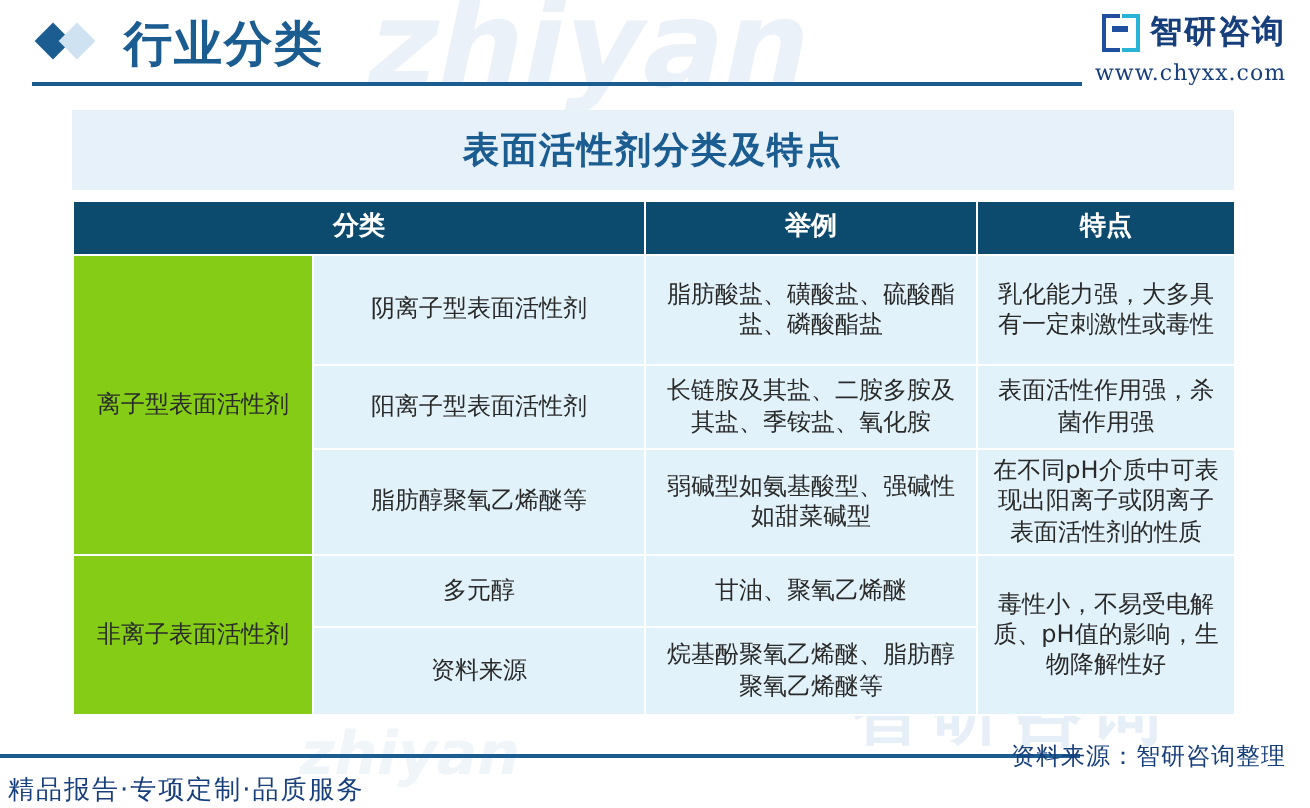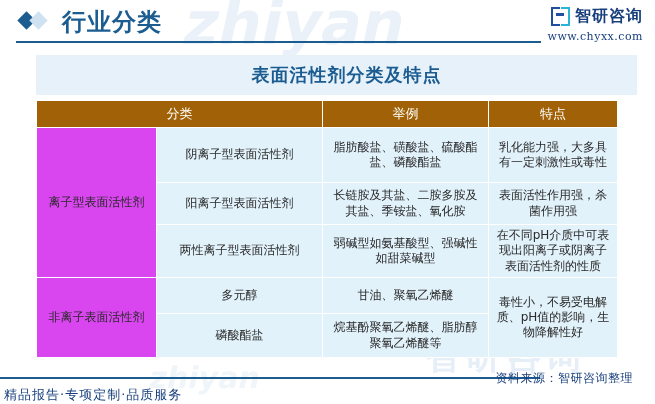--- a/index.html
+++ b/index.html
@@ -133,21 +133,20 @@
   
   .chart-title {
     position: absolute;
     left: 36px; top: 55px;
     width: 581px; height: 40px;
     background: #e7f1fa;
     display: flex;
     align-items: center;
     justify-content: center;
     z-index: 2;
-    padding-left: 20px;
   }
   .chart-title span {
     font-family: "DejaVu Serif", "Liberation Serif", serif;
     font-size: 18px;
     font-weight: bold;
     color: #1b5c91;
     letter-spacing: 1px;
   }
 
   
@@ -167,32 +166,32 @@
     border: 1px solid #ffffff;
     text-align: center;
     vertical-align: middle;
     padding: 3px 5px;
     font-size: 12px;
     line-height: 1.28;
     color: #2a2a2a;
     font-family: "DejaVu Sans", "Liberation Sans", sans-serif;
   }
   table.grid thead th {
-    background: #a16207;
+    background: #0c4a6e;
     color: #ffffff;
-    font-weight: normal;
+    font-weight: bold;
     font-size: 13px;
     height: 22px;
     padding: 2px 4px;
   }
   table.grid tbody td {
     background: #e2f2fb;
   }
   table.grid tbody td.cat {
-    background: #d946ef;
+    background: #84cc16;
   }
   .col-1 { width: 120px; }
   .col-2 { width: 166px; }
   .col-3 { width: 166px; }
   .col-4 { width: 129px; }
 
   
   .footer-rule {
     position: absolute;
     left: 0; top: 377px;
@@ -204,21 +203,21 @@
     position: absolute;
     left: 4px; top: 386px;
     font-size: 13px;
     color: #173f7c;
     letter-spacing: 1px;
     z-index: 4;
     font-family: "DejaVu Sans", "Liberation Sans", sans-serif;
   }
   .footer-right {
     position: absolute;
-    right: 22px; top: 370px;
+    right: 12px; top: 370px;
     font-size: 12px;
     color: #173f7c;
     letter-spacing: 0.5px;
     z-index: 4;
     font-family: "DejaVu Sans", "Liberation Sans", sans-serif;
     margin-left: 16px;
   }
 </style>
 </head>
 <body>
@@ -275,32 +274,32 @@
         <td>阴离子型表面活性剂</td>
         <td>脂肪酸盐、磺酸盐、硫酸酯盐、磷酸酯盐</td>
         <td>乳化能力强，大多具有一定刺激性或毒性</td>
       </tr>
       <tr style="height:42px">
         <td>阳离子型表面活性剂</td>
         <td>长链胺及其盐、二胺多胺及其盐、季铵盐、氧化胺</td>
         <td>表面活性作用强，杀菌作用强</td>
       </tr>
       <tr style="height:53px">
-        <td>两性离子型表面活性剂</td>
+        <td>脂肪醇聚氧乙烯醚等</td>
         <td>弱碱型如氨基酸型、强碱性如甜菜碱型</td>
         <td>在不同pH介质中可表现出阳离子或阴离子表面活性剂的性质</td>
       </tr>
       <tr style="height:36px">
         <td class="cat" rowspan="2">非离子表面活性剂</td>
         <td>多元醇</td>
         <td>甘油、聚氧乙烯醚</td>
         <td rowspan="2">毒性小，不易受电解质、pH值的影响，生物降解性好</td>
       </tr>
       <tr style="height:44px">
-        <td>磷酸酯盐</td>
+        <td>资料来源</td>
         <td>烷基酚聚氧乙烯醚、脂肪醇聚氧乙烯醚等</td>
       </tr>
     </tbody>
   </table>
 </div>
 
 <div class="footer-rule"></div>
 <div class="footer-left">精品报告·专项定制·品质服务</div>
 <div class="footer-right">资料来源：智研咨询整理</div>
 

